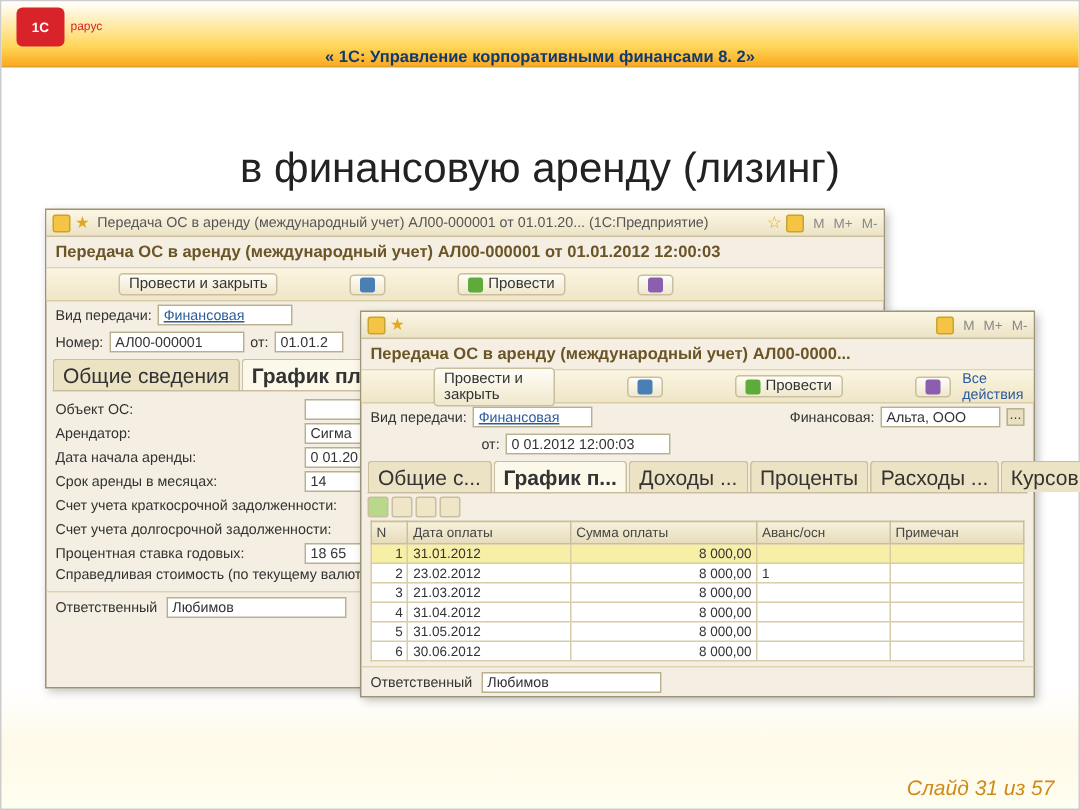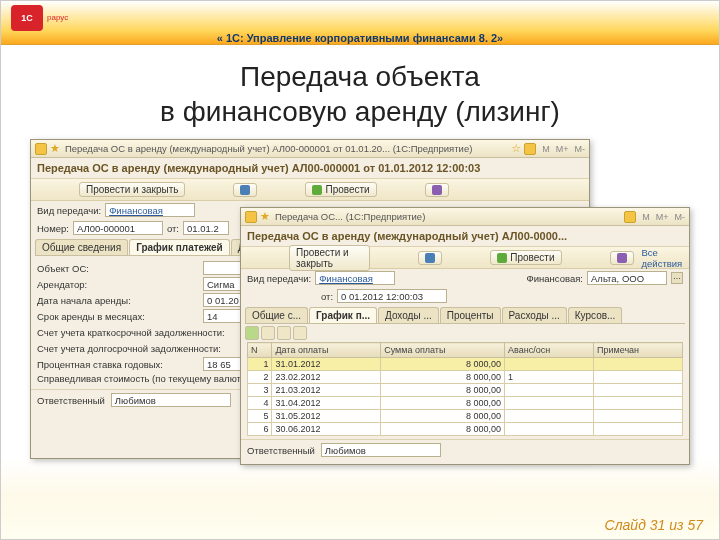--- a/index.html
+++ b/index.html
@@ -26,21 +26,21 @@
   .ico-green { background: #5eaa3a; border-radius: 2px; }
   .ico-blue { background: #4a7fb5; border-radius: 2px; }
   .ico-purple { background: #8a5fb0; border-radius: 2px; }
   .tool-spacer { flex: 1; }
   .action-link { font-size: 9.5px; color: #2a5a9c; }
   .form-row { display: flex; align-items: center; gap: 4px; padding: 2px 6px; }
   .lbl { font-size: 9.5px; color: #333; white-space: nowrap; }
   .fld { background: #fff; border: 1px solid #b8b08e; padding: 1px 3px; font-size: 9.5px; color: #333; height: 14px; display: flex; align-items: center; }
   .fld-link { color: #2a5a9c; text-decoration: underline; }
   .tabs { display: flex; border-bottom: 1px solid #c9bf9e; margin: 2px 4px 0; gap: 0; }
-  .tab { font-size: 10px; padding: 2px 6px; background: #ece3c5; border: 1px solid #c9bf9e; border-bottom: none; border-radius: 3px 3px 0 0; color: #333; margin-right: 1px; white-space: nowrap; }
+  .tab { font-size: 14px; padding: 2px 6px; background: #ece3c5; border: 1px solid #c9bf9e; border-bottom: none; border-radius: 3px 3px 0 0; color: #333; margin-right: 1px; white-space: nowrap; }
   .tab.active { background: #fdf9ea; font-weight: bold; }
   .body-area { padding: 3px 6px; }
   .form-line { display: flex; align-items: center; gap: 6px; margin: 2px 0; }
   .form-line .lbl { width: 160px; }
   .form-line .fld { flex: 0 0 auto; min-width: 60px; }
   .fld-icon { width: 12px; height: 12px; background: #e8e0c0; border: 1px solid #b8b08e; display: flex; align-items: center; justify-content: center; font-size: 8px; }
   .wide { width: 160px; }
   .narrow { width: 60px; }
   .tbl { width: 100%; border-collapse: collapse; font-size: 9px; margin-top: 2px; }
   .tbl th { background: linear-gradient(#f6f0da,#e6dcbb); border: 1px solid #c9bf9e; padding: 2px 3px; font-weight: normal; text-align: left; color: #444; }
@@ -61,21 +61,21 @@
 <div class="slide">
   <div class="header-bar">
     <div class="logo">
       <div class="logo-badge">1С</div>
       <div class="logo-txt">рарус</div>
     </div>
     <div class="header-title">« 1С: Управление корпоративными финансами 8. 2»</div>
   </div>
 
   <div class="slide-title">
-    <span>Передача объекта</span><br>
+    <br>
     <span>в финансовую аренду (лизинг)</span>
   </div>
 
   <div class="stage">
 
     <div class="win win1">
       <div class="win-titlebar">
         <span class="tb-icon"></span>
         <span class="tb-star">★</span>
         <span class="tb-title">Передача ОС в аренду (международный учет) АЛ00-000001 от 01.01.20... (1С:Предприятие)</span>
@@ -155,21 +155,20 @@
       <div class="footer-row">
         <span class="lbl">Ответственный</span>
         <span class="fld" style="width:120px">Любимов</span>
       </div>
     </div>
 
     <div class="win win2">
       <div class="win-titlebar">
         <span class="tb-icon"></span>
         <span class="tb-star">★</span>
-        <span class="tb-title">Передача ОС... (1С:Предприятие)</span>
         <span class="tb-spacer"></span>
         <span class="tb-icon"></span>
         <span class="tb-mbadge">M</span>
         <span class="tb-mbadge">M+</span>
         <span class="tb-mbadge">M-</span>
       </div>
       <div class="win-subtitle">Передача ОС в аренду (международный учет) АЛ00-0000...</div>
       <div class="win-toolbar">
         <div class="btn">
             <span>Провести и закрыть</span>

